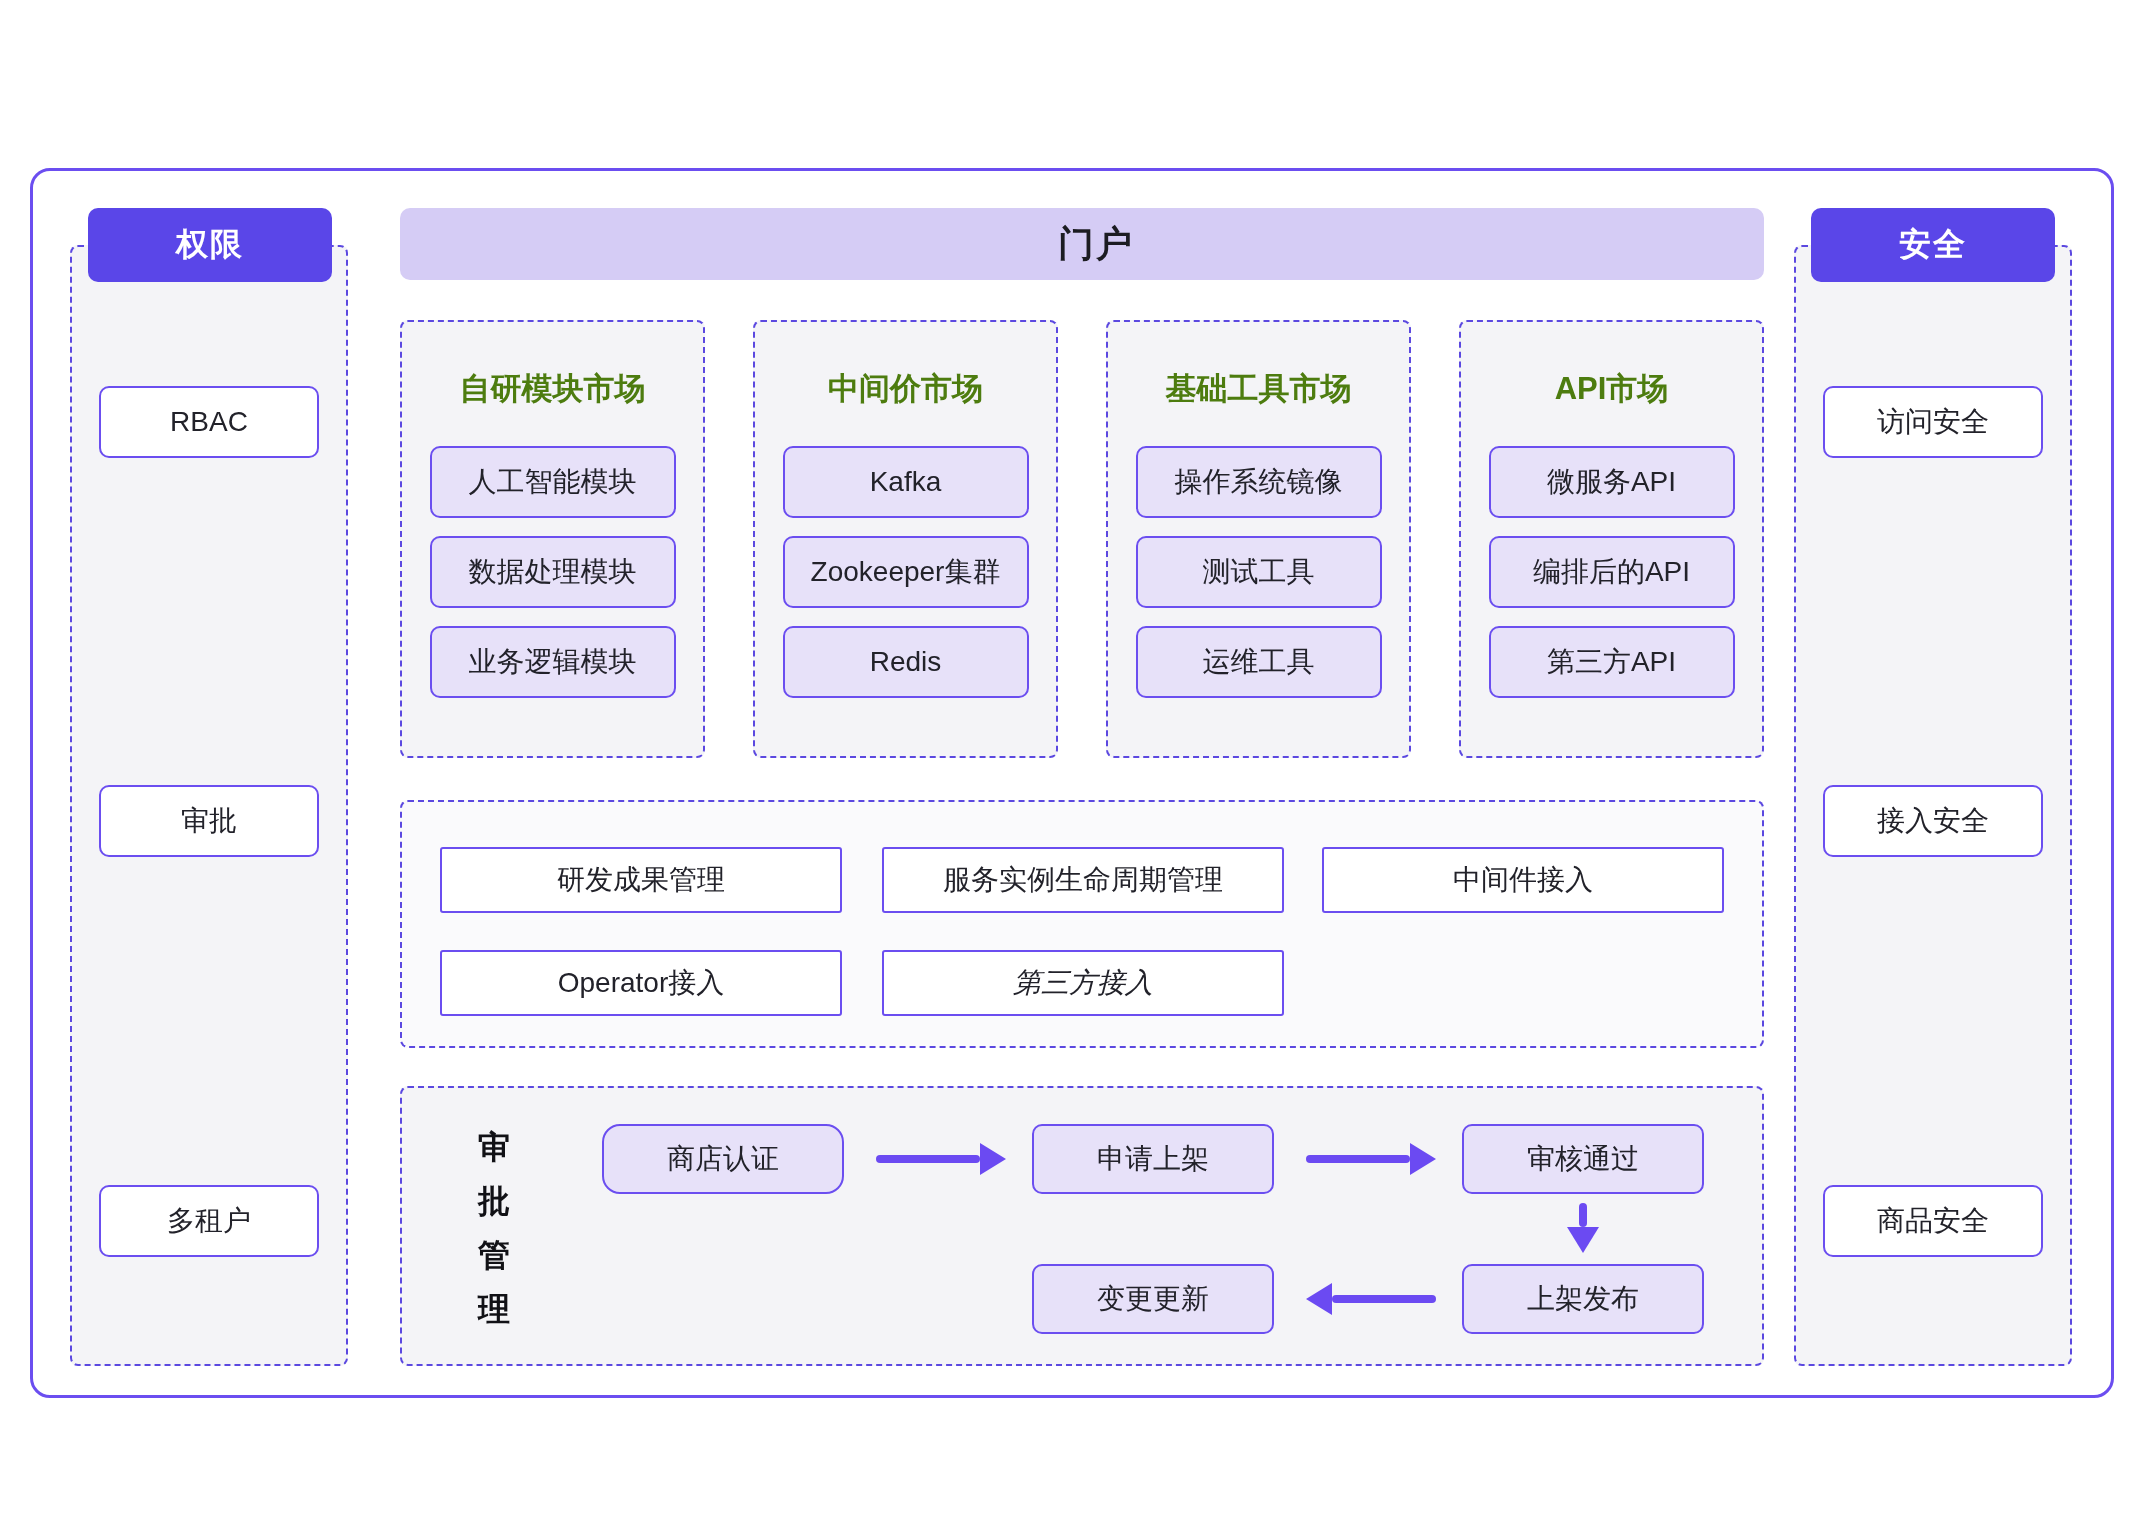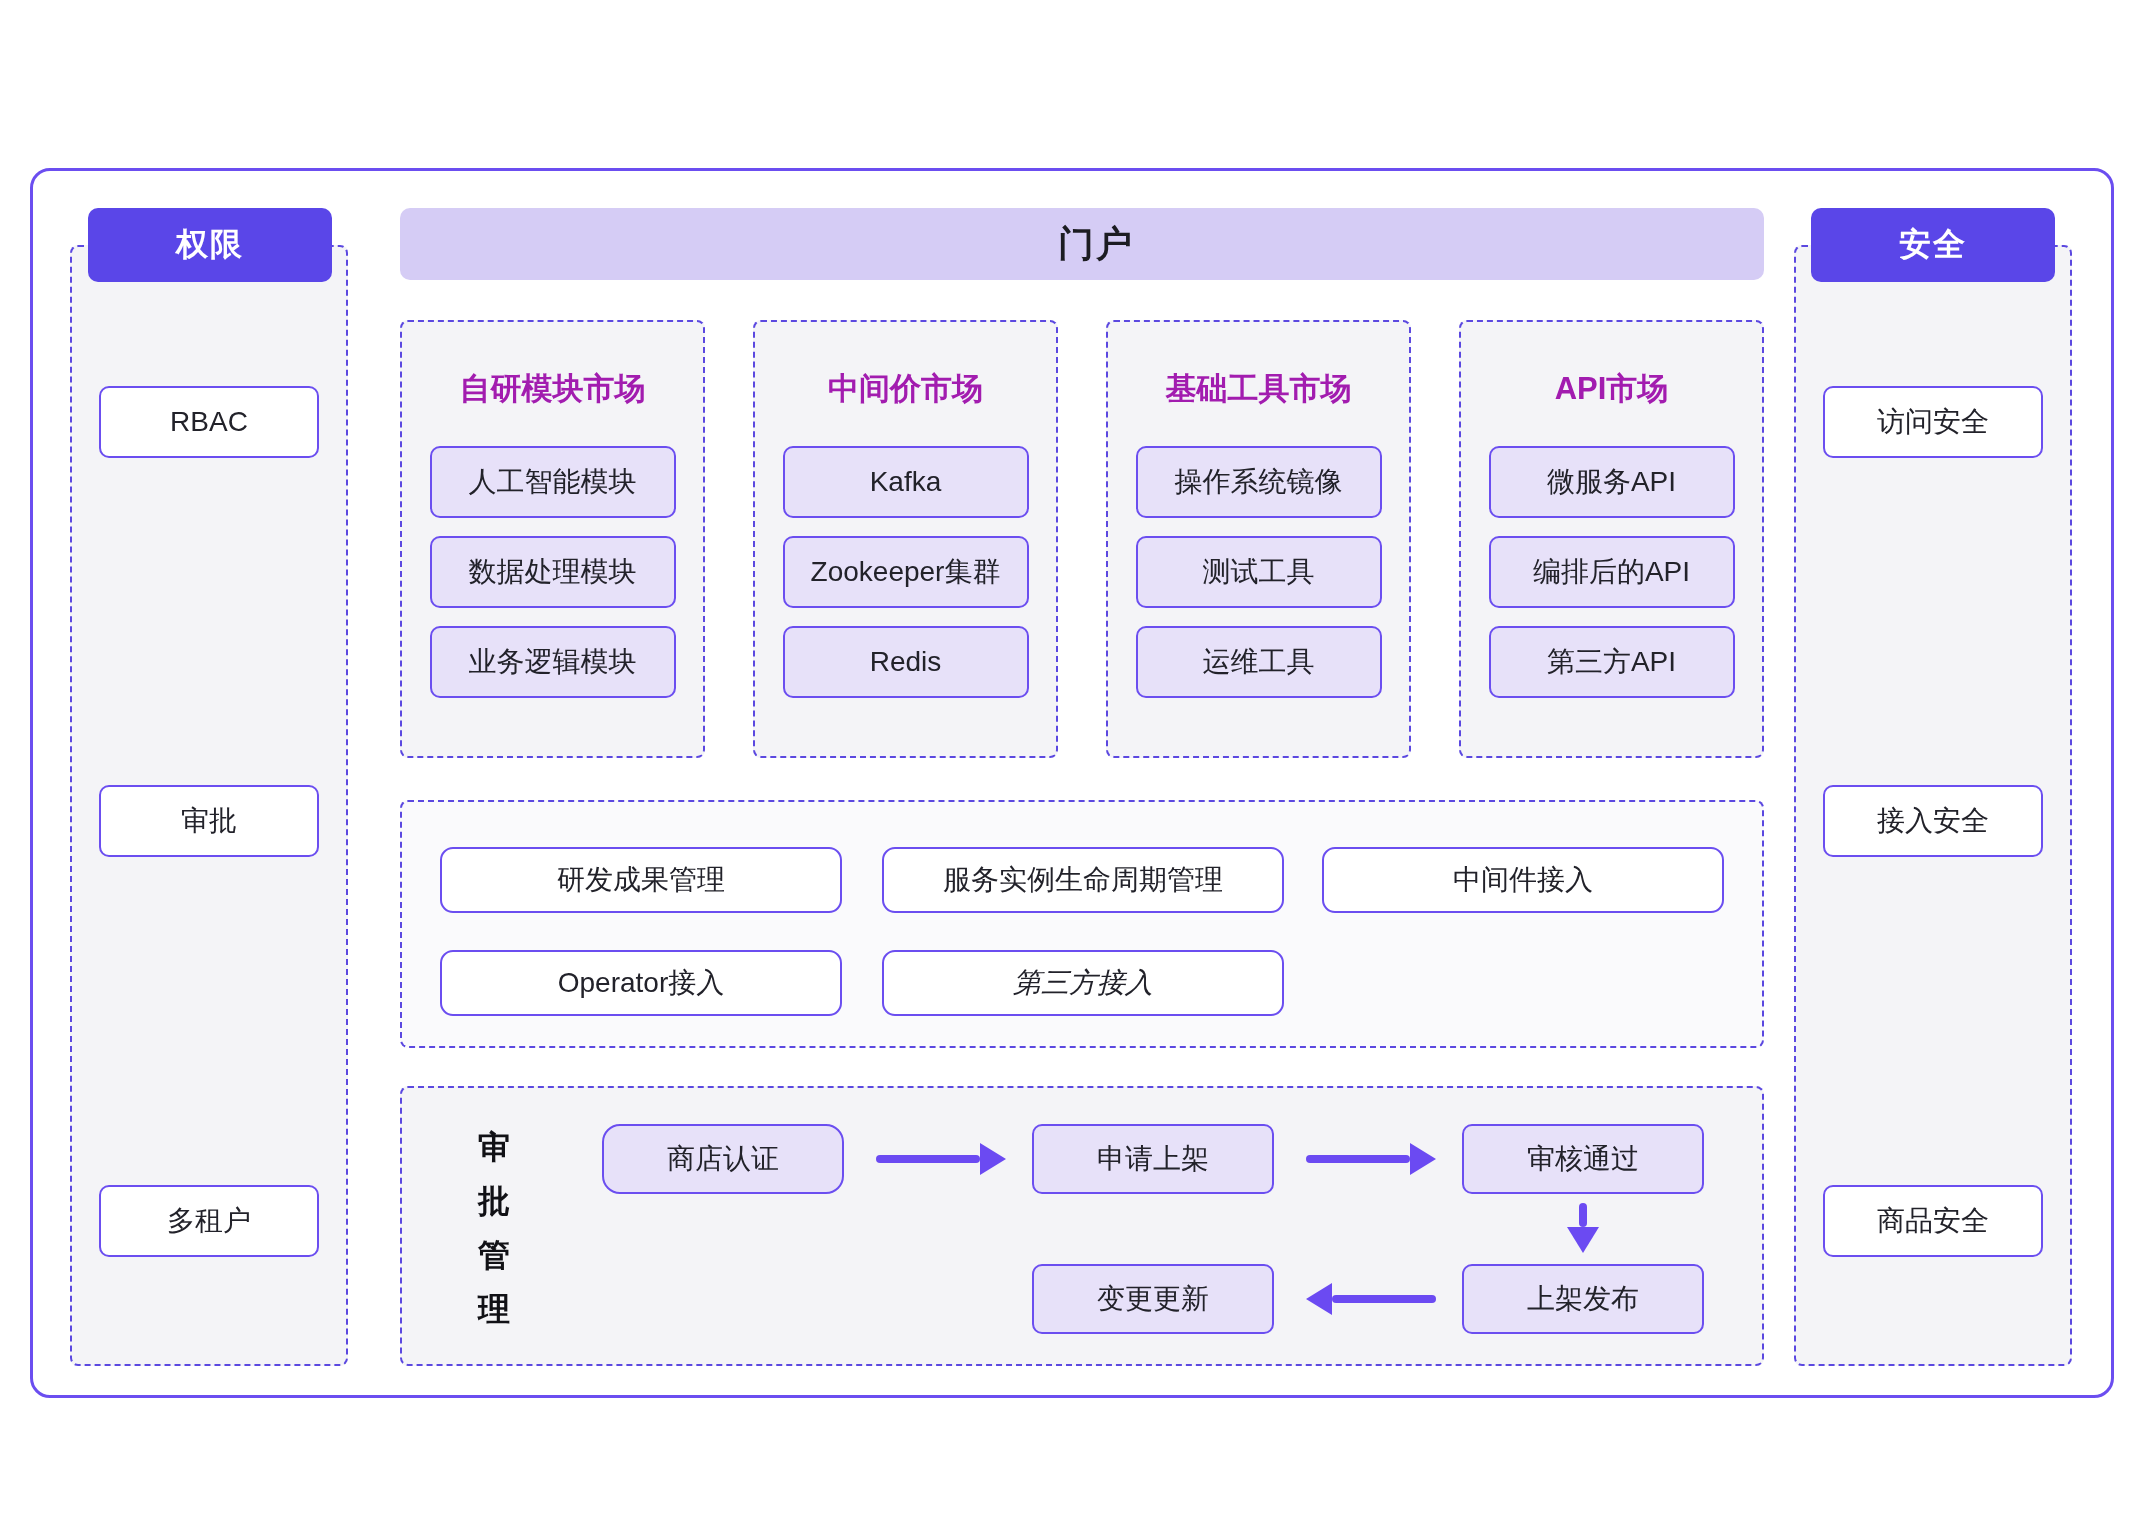--- a/index.html
+++ b/index.html
@@ -35,29 +35,29 @@
     background:var(--portal-strip);border-radius:10px;display:flex;align-items:center;justify-content:center;
     font-size:36px;font-weight:700;color:#1c1c22;z-index:2;letter-spacing:2px;padding-left:28px;}
 
   .side-box{position:absolute;width:220px;height:72px;background:#ffffff;
     border:2px solid var(--purple-border);border-radius:10px;
     display:flex;align-items:center;justify-content:center;font-size:28px;z-index:2;}
 
   .market{position:absolute;top:320px;width:305px;height:438px;
     border:2px dashed var(--purple-dash);border-radius:8px;background:var(--panel-bg);
     display:flex;flex-direction:column;align-items:center;}
-  .market-title{margin-top:46px;font-size:31px;font-weight:700;color:#a21caf;}
+  .market-title{margin-top:46px;font-size:31px;font-weight:700;color:#4d7c0f;}
   .market-items{margin-top:36px;display:flex;flex-direction:column;gap:18px;}
   .market-box{width:246px;height:72px;background:var(--lavender);
     border:2px solid var(--purple-border);border-radius:10px;
     display:flex;align-items:center;justify-content:center;font-size:28px;}
 
   .panel.middle{left:400px;top:800px;width:1364px;height:248px;background:#fafafc;}
   .mgmt-box{position:absolute;width:402px;height:66px;background:#ffffff;
-    border:2px solid var(--purple-border);border-radius:13px;
+    border:2px solid var(--purple-border);border-radius:3px;
     display:flex;align-items:center;justify-content:center;font-size:28px;}
 
   .panel.bottom{left:400px;top:1086px;width:1364px;height:280px;}
   .v-label{position:absolute;left:72px;top:32px;display:flex;flex-direction:column;
     font-size:32px;font-weight:700;color:#111116;line-height:54px;text-align:center;width:40px;}
   .flow-box{position:absolute;width:242px;height:70px;background:var(--lavender);
     border:2px solid var(--purple-border);border-radius:10px;
     display:flex;align-items:center;justify-content:center;font-size:28px;}
 
   .arrow-h{position:absolute;display:flex;align-items:center;height:32px;}

